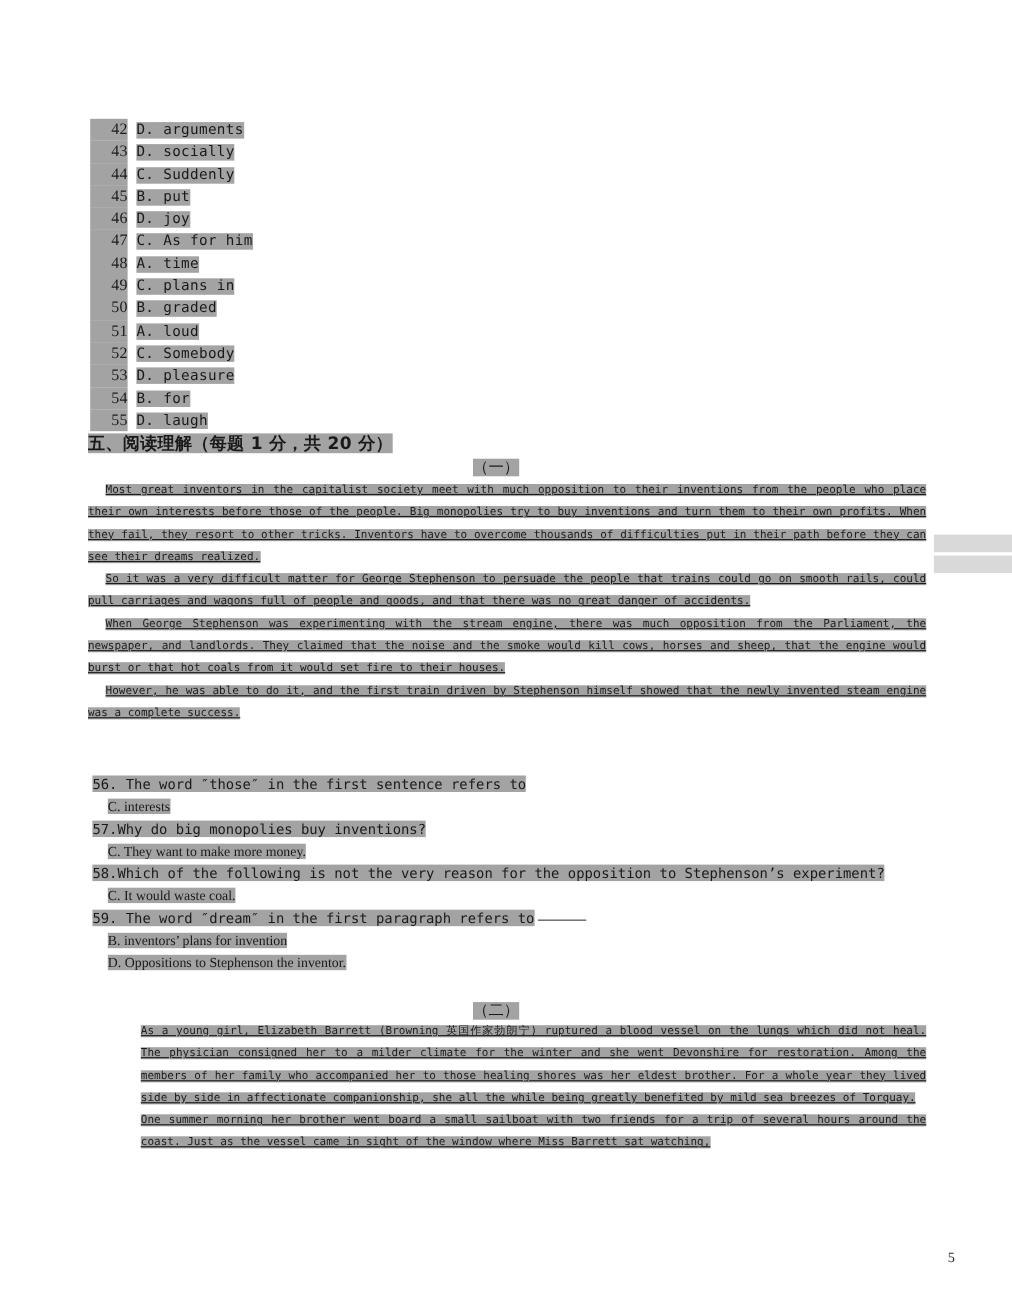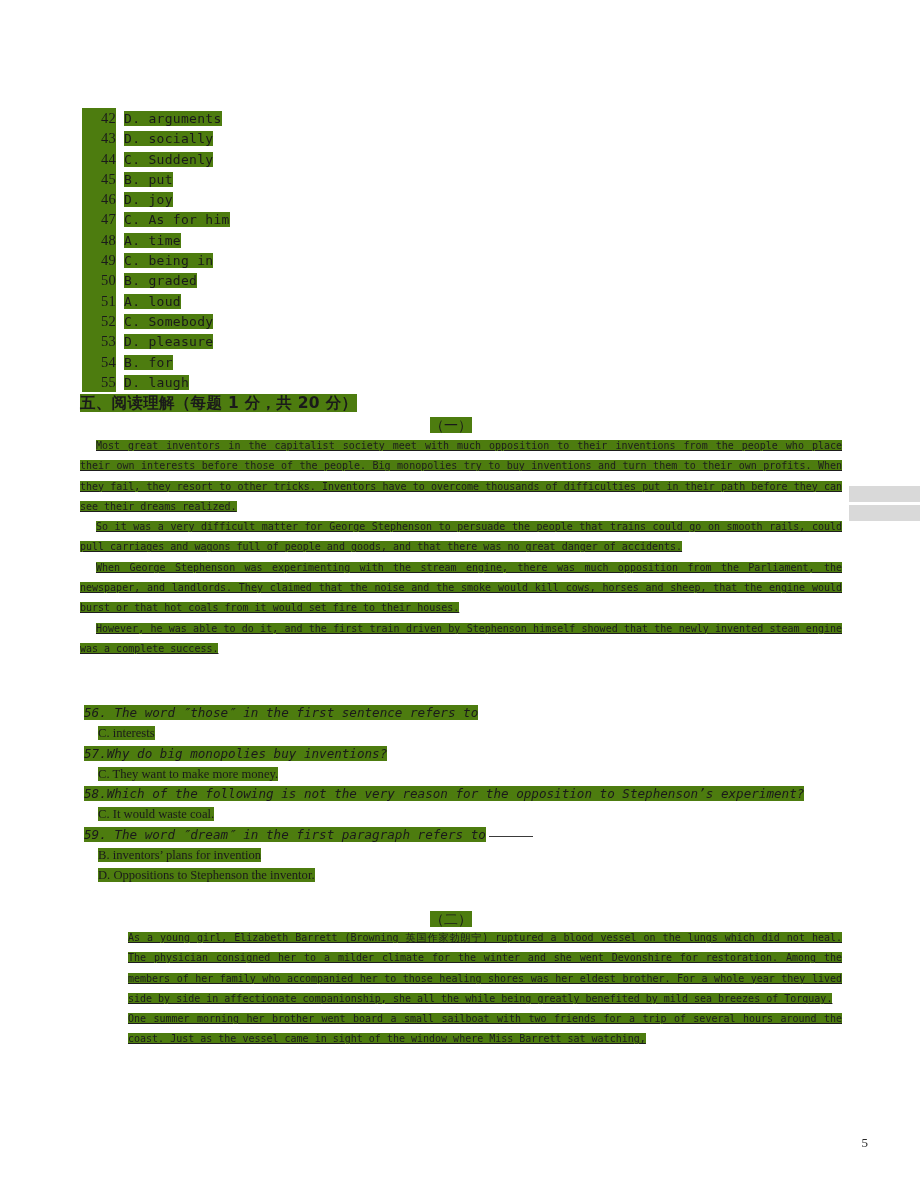--- a/index.html
+++ b/index.html
@@ -20,21 +20,21 @@
   .page {
     position: absolute;
     left: 0; top: 0;
     width: 920px;
     height: 1191px;
     overflow: hidden;
   }
 
   
   .hl {
-    background: #4d7c0f;
+    background: #a3a3a3;
     box-decoration-break: clone;
     -webkit-box-decoration-break: clone;
   }
 
   
   .answers {
     position: absolute;
     left: 82px;
     top: 108px;
     width: 300px;
@@ -110,21 +110,21 @@
     position: absolute;
     left: 80px;
     top: 703px;
     width: 770px;
     font-family: "DejaVu Sans Mono", "Liberation Mono", monospace;
     font-size: 12.6px;
     line-height: 20.3px;
   }
   .q-line { white-space: nowrap; }
   .q-line.q-indent { padding-left: 18px; font-family: Liberation Serif, serif; }
-  .q-line.q-stem { padding-left: 4px; font-style: italic; }
+  .q-line.q-stem { padding-left: 4px; }
   .blank-rule {
     display: inline-block;
     width: 44px;
     border-bottom: 1px solid #3a3a3a;
     vertical-align: 2px;
     margin-left: 3px;
   }
 
   
   .artifact {
@@ -163,21 +163,21 @@
     <div class="ans-row">
       <span class="ans-num hl">46</span><span class="ans-gap"></span><span class="ans-txt hl">D. joy</span>
     </div>
     <div class="ans-row">
       <span class="ans-num hl">47</span><span class="ans-gap"></span><span class="ans-txt hl">C. As for him</span>
     </div>
     <div class="ans-row">
       <span class="ans-num hl">48</span><span class="ans-gap"></span><span class="ans-txt hl">A. time</span>
     </div>
     <div class="ans-row">
-      <span class="ans-num hl">49</span><span class="ans-gap"></span><span class="ans-txt hl">C. being in</span>
+      <span class="ans-num hl">49</span><span class="ans-gap"></span><span class="ans-txt hl">C. plans in</span>
     </div>
     <div class="ans-row">
       <span class="ans-num hl">50</span><span class="ans-gap"></span><span class="ans-txt hl">B. graded</span>
     </div>
     <div class="ans-row">
       <span class="ans-num hl">51</span><span class="ans-gap"></span><span class="ans-txt hl">A. loud</span>
     </div>
     <div class="ans-row">
       <span class="ans-num hl">52</span><span class="ans-gap"></span><span class="ans-txt hl">C. Somebody</span>
     </div>

